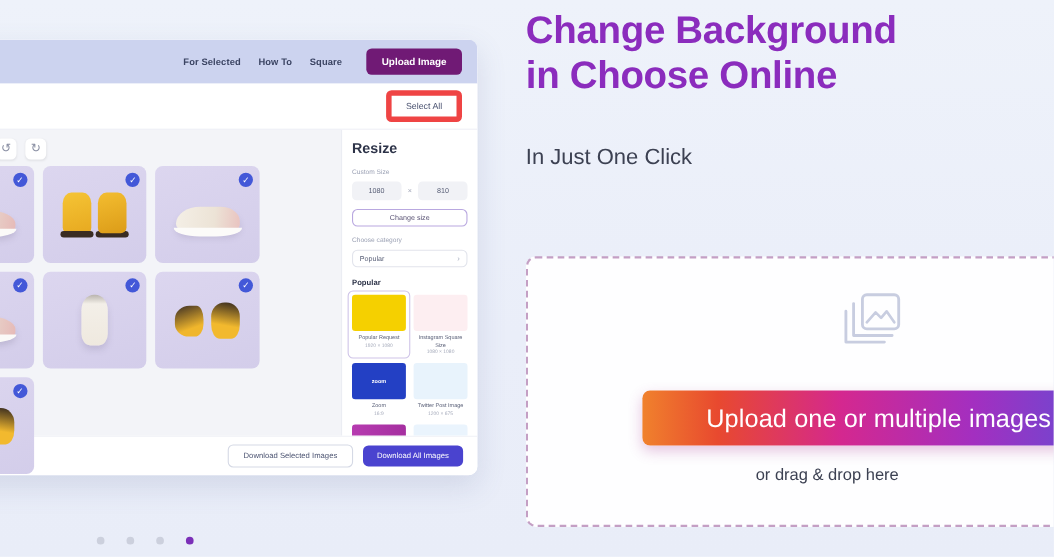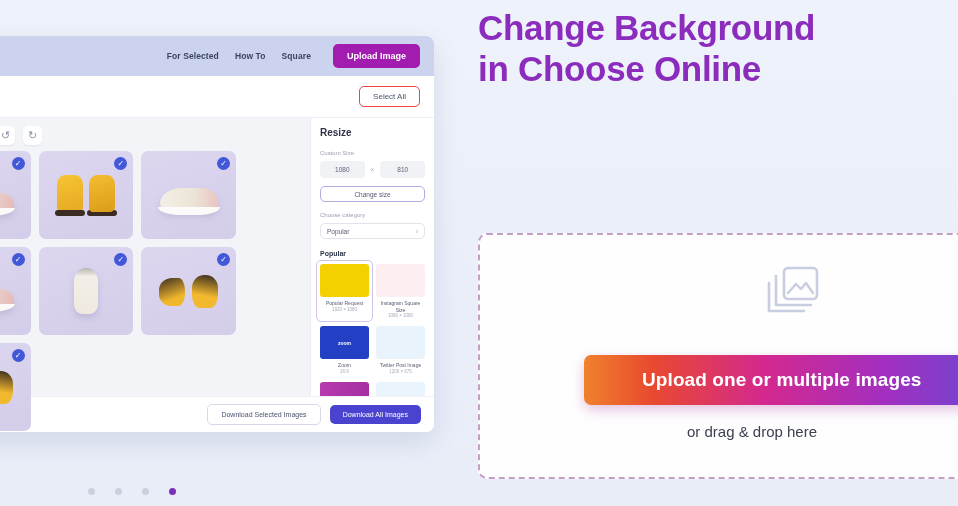--- a/index.html
+++ b/index.html
@@ -50,42 +50,42 @@
     gap: 16px;
   }
   .nav-link {
     font-size: 8.5px;
     color: #3b4463;
     font-weight: 600;
     letter-spacing: .1px;
     white-space: nowrap;
   }
   .nav-upload-btn {
-    background: #a21caf;
+    background: #701a75;
     color: #ffffff;
     font-size: 9px;
     font-weight: 700;
     padding: 7px 14px;
     border-radius: 5px;
     white-space: nowrap;
     margin-left: 6px;
   }
 
   
   .mockup-toolbar {
     height: 42px;
     background: #ffffff;
     display: flex;
     align-items: center;
     justify-content: flex-end;
     padding-right: 14px;
     border-bottom: 1px solid #eceef5;
   }
   .select-all-btn {
-    border: 1px solid #ef4444;
+    border: 5px solid #ef4444;
     border-radius: 5px;
     font-size: 8px;
     color: #4a5270;
     padding: 5px 13px;
     background: #fff;
     white-space: nowrap;
   }
 
   
   .mockup-body {
@@ -233,21 +233,21 @@
 
   
   .mockup-sidebar {
     width: 124px;
     background: #ffffff;
     border-left: 1px solid #ebedf3;
     padding: 9px 9px 0 9px;
     overflow: hidden;
   }
   .sb-title {
-    font-size: 10px;
+    font-size: 13px;
     font-weight: 700;
     color: #2d3348;
     margin-bottom: 12px;
   }
   .sb-label {
     font-size: 6px;
     color: #9ba1b4;
     margin-bottom: 5px;
   }
   .size-row {
@@ -426,22 +426,22 @@
     border-radius: 7px;
     background: linear-gradient(90deg, #f0812d 0%, #e8492f 16%, #d4288f 42%, #a32fc0 70%, #5e4fd6 100%);
     box-shadow: 0 5px 13px rgba(170, 60, 150, 0.3);
     display: flex;
     align-items: center;
     justify-content: flex-start;
     padding-left: 58px;
   }
   .upload-cta-label {
     color: #ffffff;
-    font-size: 19px;
-    font-weight: 700;
+    font-size: 23px;
+    font-weight: 400;
     white-space: nowrap;
     letter-spacing: .1px;
   }
   .dz-hint {
     position: absolute;
     left: 0;
     top: 188px;
     width: 100%;
     text-align: center;
     font-size: 15px;
@@ -572,20 +572,21 @@
     <span class="dot"></span>
     <span class="dot"></span>
     <span class="dot active"></span>
   </div>
 
   <div class="hero">
     <h1 class="hero-title">
       <span>Change Background</span><br>
       <span>in Choose Online</span>
     </h1>
+    <div class="hero-sub">In Just One Click</div>
 
     <div class="dropzone">
       <div class="dz-icon">
         <svg viewBox="0 0 62 56" width="62" height="56" fill="none" stroke="#c8cde0" stroke-width="2.6" stroke-linecap="round" stroke-linejoin="round">
           <path d="M9 20 L9 48 L44 48"></path>
           <path d="M16 13 L16 42 L51 42"></path>
           <rect x="24" y="5" width="33" height="31" rx="4"></rect>
           <path d="M28 30 L36 21 L41 26 L46 20 L53 30" stroke-width="2.4"></path>
         </svg>
       </div>

